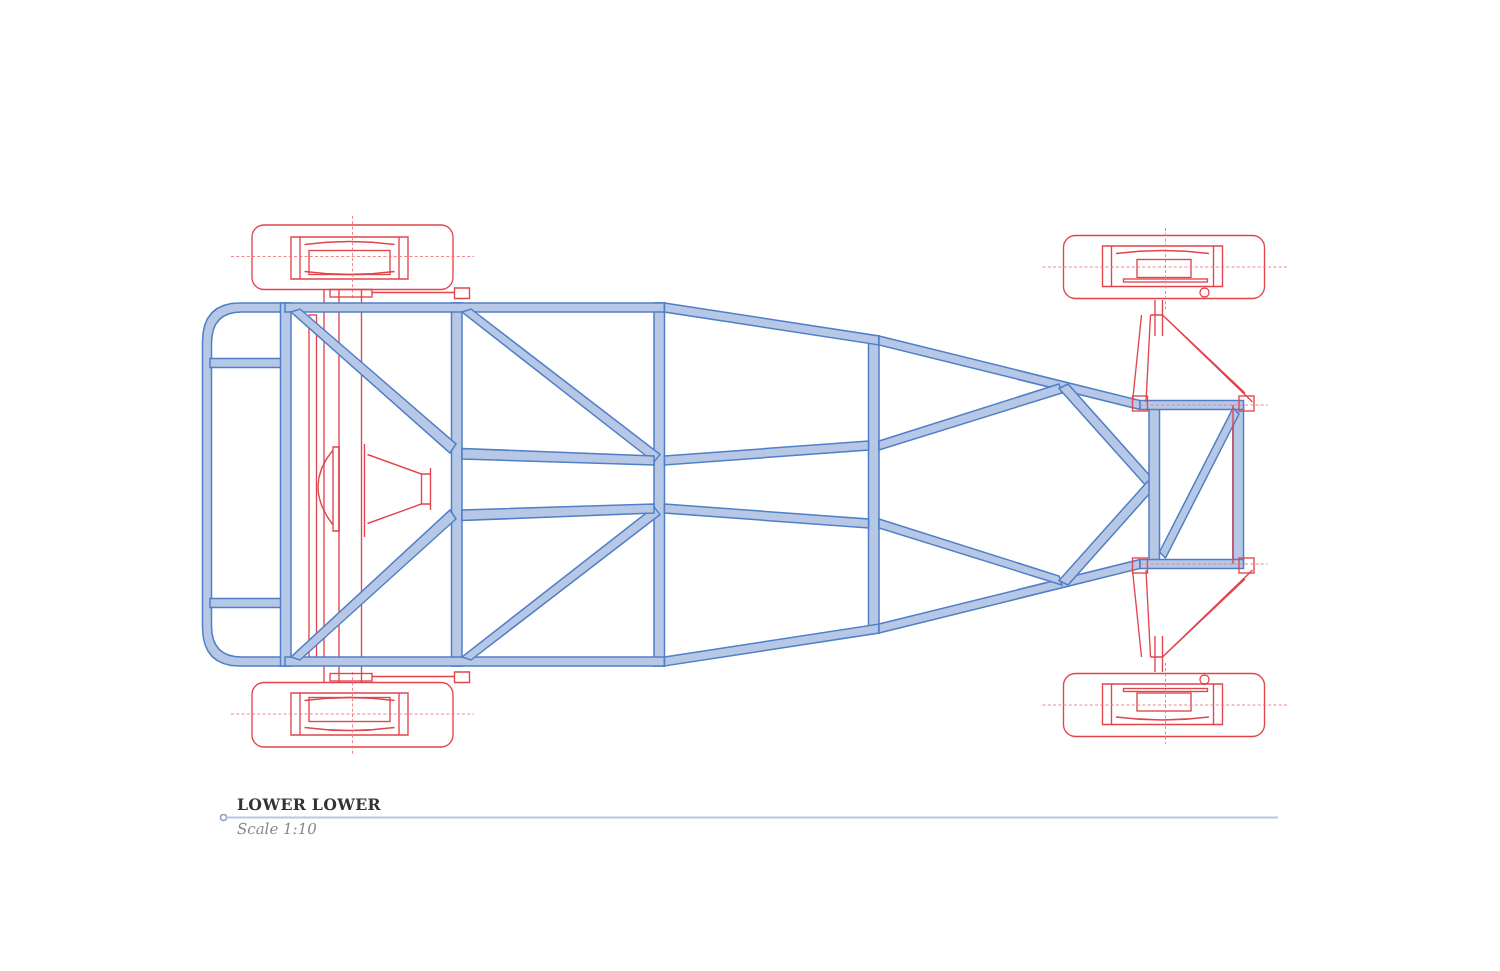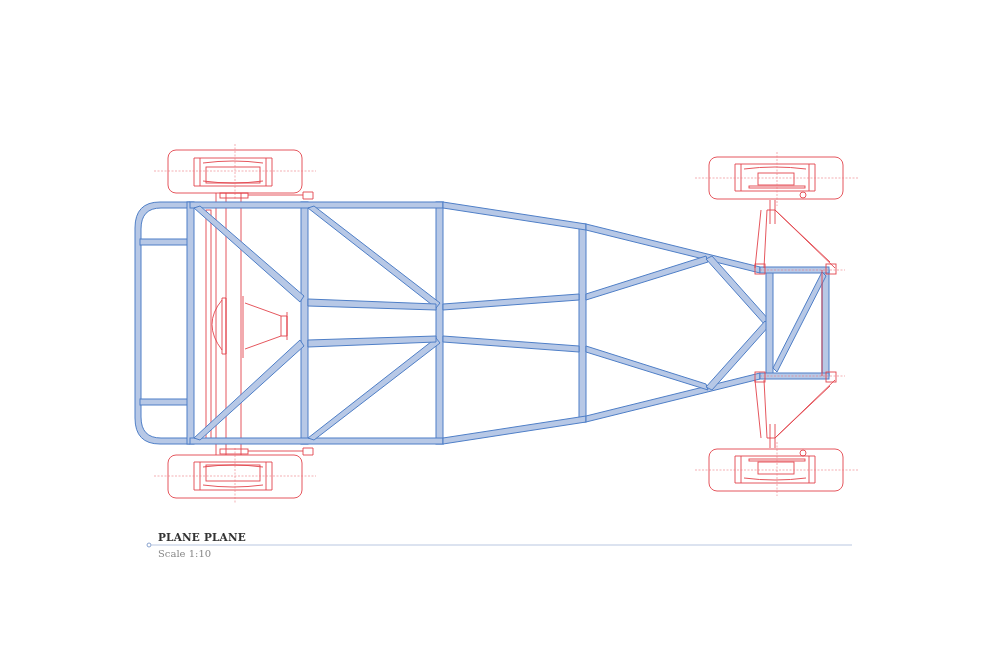--- a/index.html
+++ b/index.html
@@ -1,20 +1,20 @@
 <!DOCTYPE html>
 <html><head>
 <meta charset="utf-8">
 <style>
   html,body{margin:0;padding:0;background:#ffffff;}
   body{width:1000px;height:647px;position:relative;overflow:hidden;font-family:"DejaVu Serif",serif;}
   #drawing{position:absolute;left:0;top:0;width:1000px;height:647px;}
   .caption{position:absolute;left:158px;top:531px;}
   .caption-title{font-family:"DejaVu Serif",serif;font-weight:bold;font-size:10.5px;color:#333;letter-spacing:0.2px;line-height:13px;}
-  .caption-scale{font-family:"DejaVu Serif",serif;font-size:10px;color:#888;line-height:14px;}
+  .caption-scale{font-family:"DejaVu Serif",serif;font-style:italic;font-size:10px;color:#888;line-height:14px;}
   .tube{fill:#b7c8e6;stroke:#4f7fc7;stroke-width:1;}
   .red{fill:none;stroke:#e2444c;stroke-width:0.9;}
   .redthin{fill:none;stroke:#ec7a80;stroke-width:0.6;stroke-dasharray:2 1.5;}
 </style>
 </head>
 <body>
 
 <svg id="drawing" viewBox="0 0 1000 647" xmlns="http://www.w3.org/2000/svg">
 
   <g>
@@ -120,15 +120,15 @@
     <line class="red" x1="822" y1="270" x2="822" y2="376"></line>
   </g>
 
   <g>
     <circle cx="149" cy="545" r="2" fill="none" stroke="#8aa3cf" stroke-width="1"></circle>
     <line x1="151" y1="545" x2="852" y2="545" stroke="#b9c8e2" stroke-width="1.2"></line>
   </g>
 </svg>
 
 <div class="caption">
-  <div class="caption-title">PLANE PLANE</div>
+  <div class="caption-title">LOWER LOWER</div>
   <div class="caption-scale" style="margin-top:3px">Scale 1:10</div>
 </div>
 
 </body></html>

